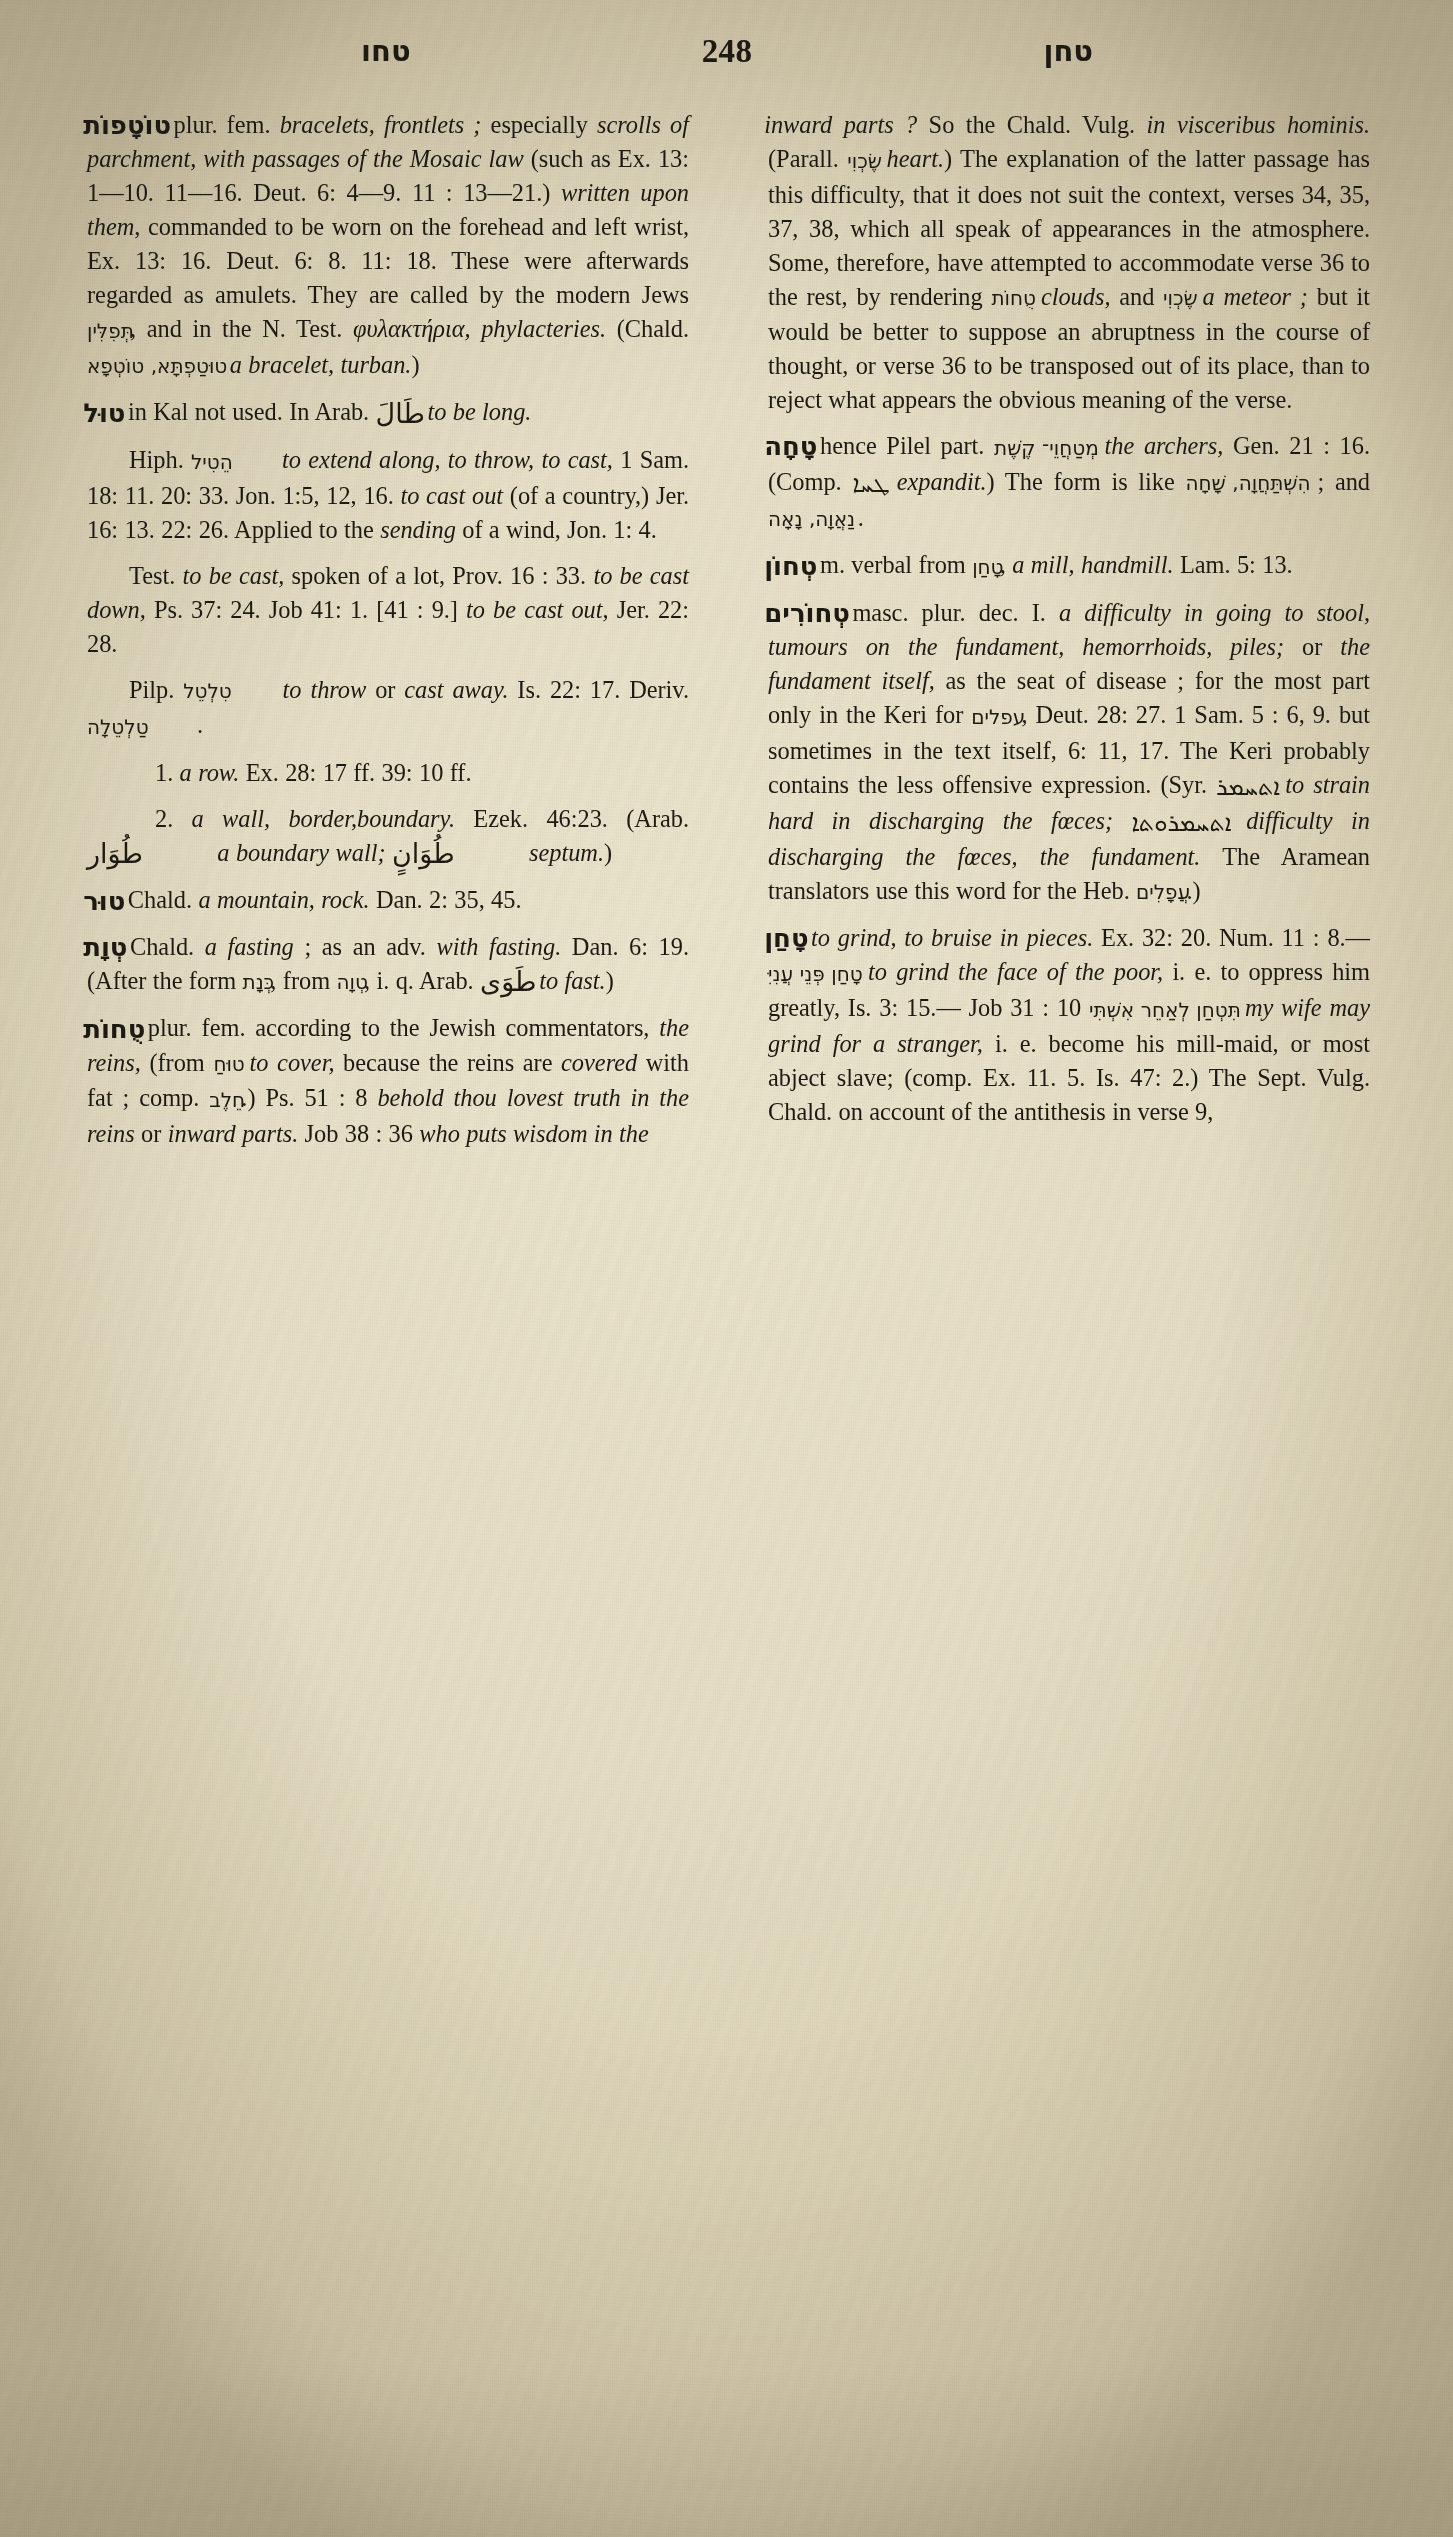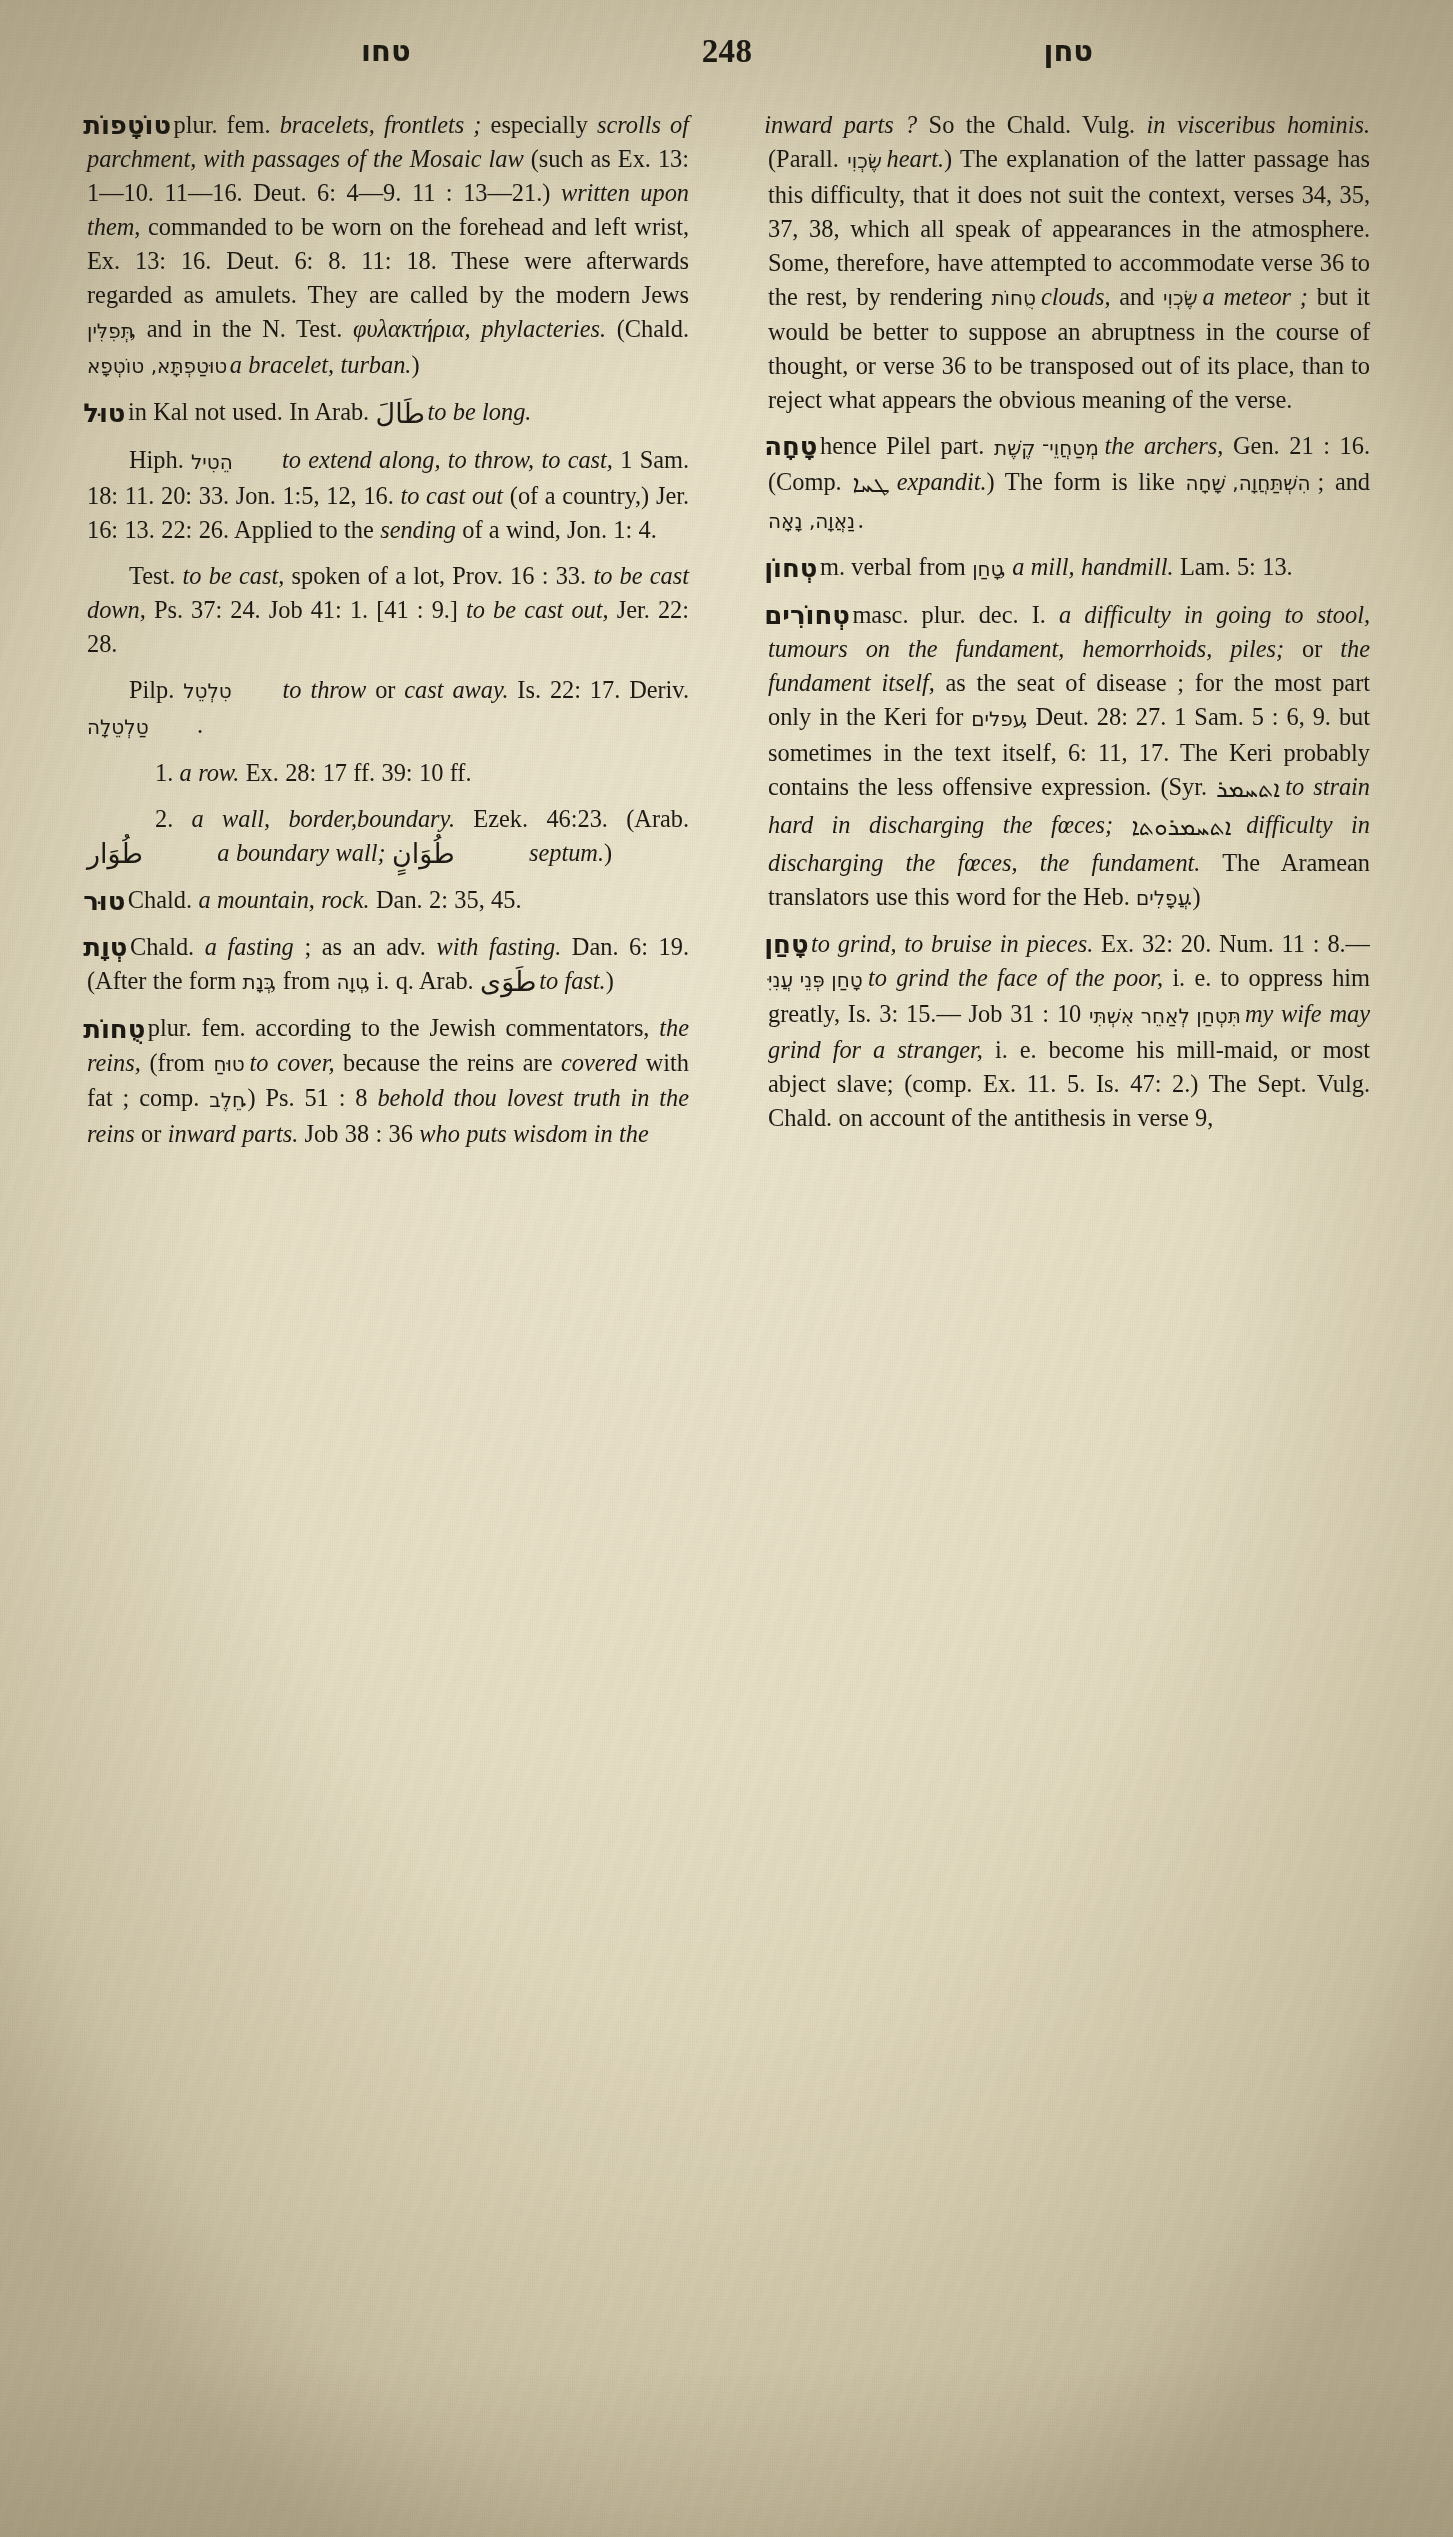--- a/index.html
+++ b/index.html
@@ -120,21 +120,21 @@
   }
   .ar {
     font-family: "DejaVu Sans", sans-serif;
     font-size: 27px;
     direction: rtl;
     unicode-bidi: isolate;
     display: inline-block;
     vertical-align: -2.5px;
   }
   .syr {
-    font-family: Liberation Mono, monospace;
+    font-family: Liberation Serif, serif;
     font-size: 24px;
     direction: rtl;
     unicode-bidi: isolate;
     display: inline-block;
     vertical-align: -1.9px;
   }
   .gr { font-style: italic; }
   .it { font-style: italic; }
   .rom { font-style: normal; }
 

